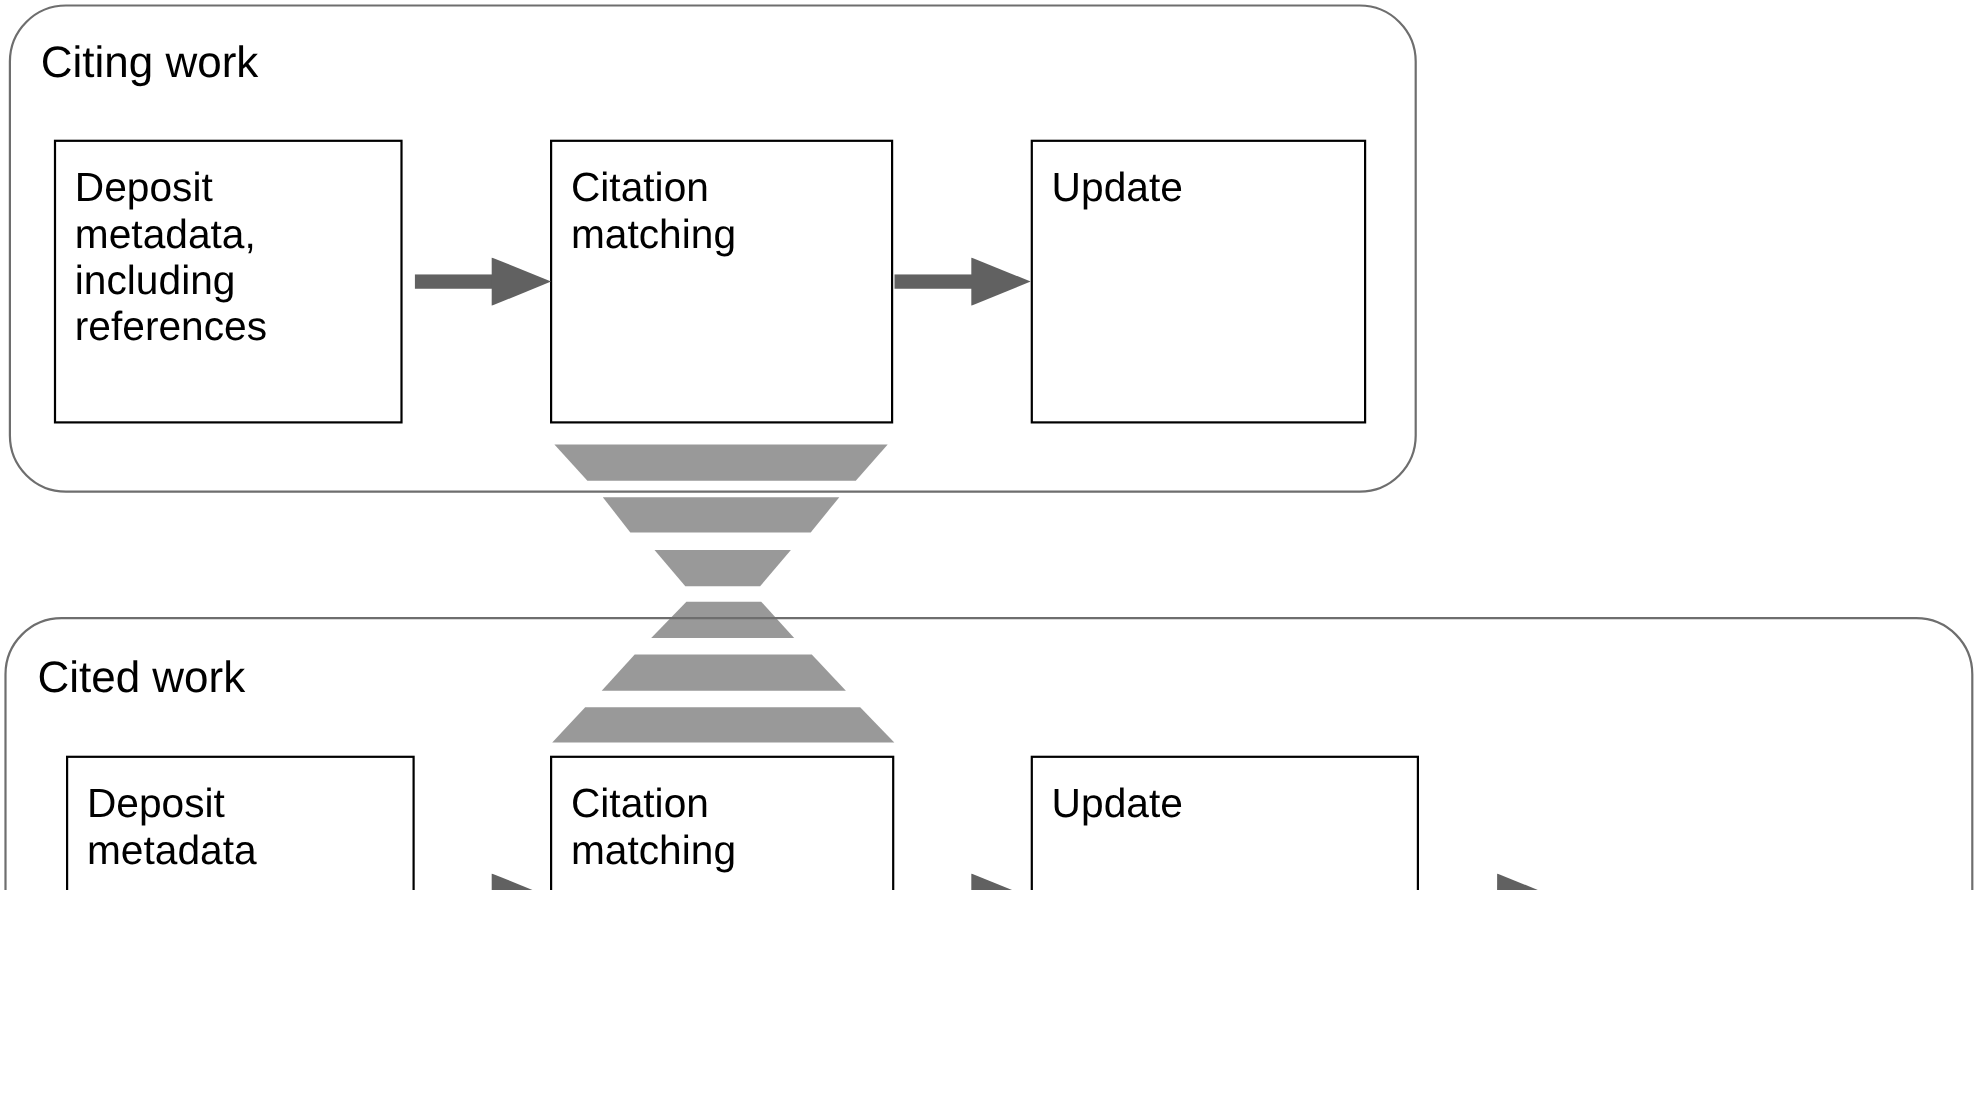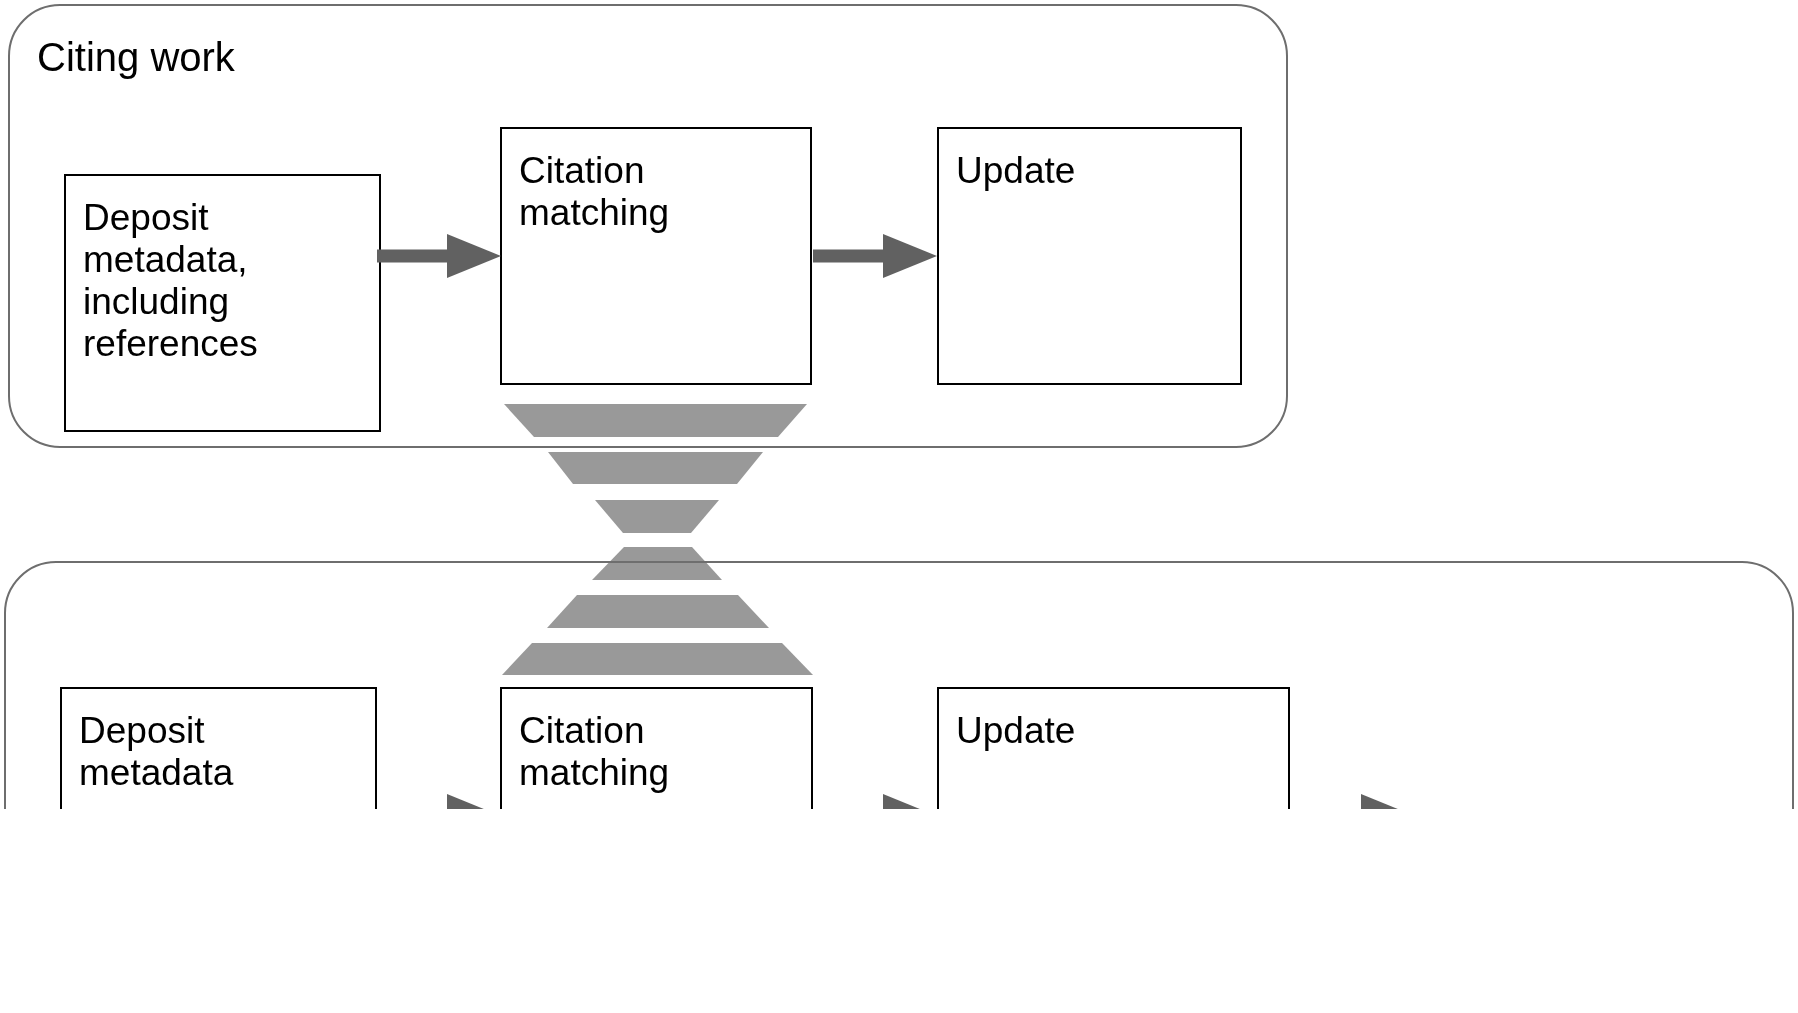--- a/index.html
+++ b/index.html
@@ -73,22 +73,23 @@
     <polygon points="100,100 224,100 196,133 128,133" fill="#999999"></polygon>
     <polygon points="129,147 197,147 227,180 97,180" fill="#999999"></polygon>
     <polygon points="82,195 243,195 274,228 52,228" fill="#999999"></polygon>
     <polygon points="37,243 287,243 318,275 7,275" fill="#999999"></polygon>
   </svg>
 
   <div class="container" style="left:8px; top:4px; width:1280px; height:444px;"></div>
   <div class="container-label" style="left:37px; top:33px;">Citing work</div>
 
   <div class="container" style="left:4px; top:561px; width:1790px; height:444px;"></div>
+  <div class="container-label" style="left:34px; top:592px;">Cited work</div>
 
-  <div class="pbox" style="left:64px; top:127px; width:317px; height:258px;margin-top:47px;">
+  <div class="pbox" style="left:49px; top:127px; width:317px; height:258px;">
     <div class="box-title">Deposit metadata, including references</div>
   </div>
 
   <div class="pbox" style="left:500px; top:127px; width:312px; height:258px;">
     <div class="box-title">Citation matching</div>
   </div>
 
   <div class="pbox" style="left:937px; top:127px; width:305px; height:258px;">
     <div class="box-title">Update</div>
   </div>

